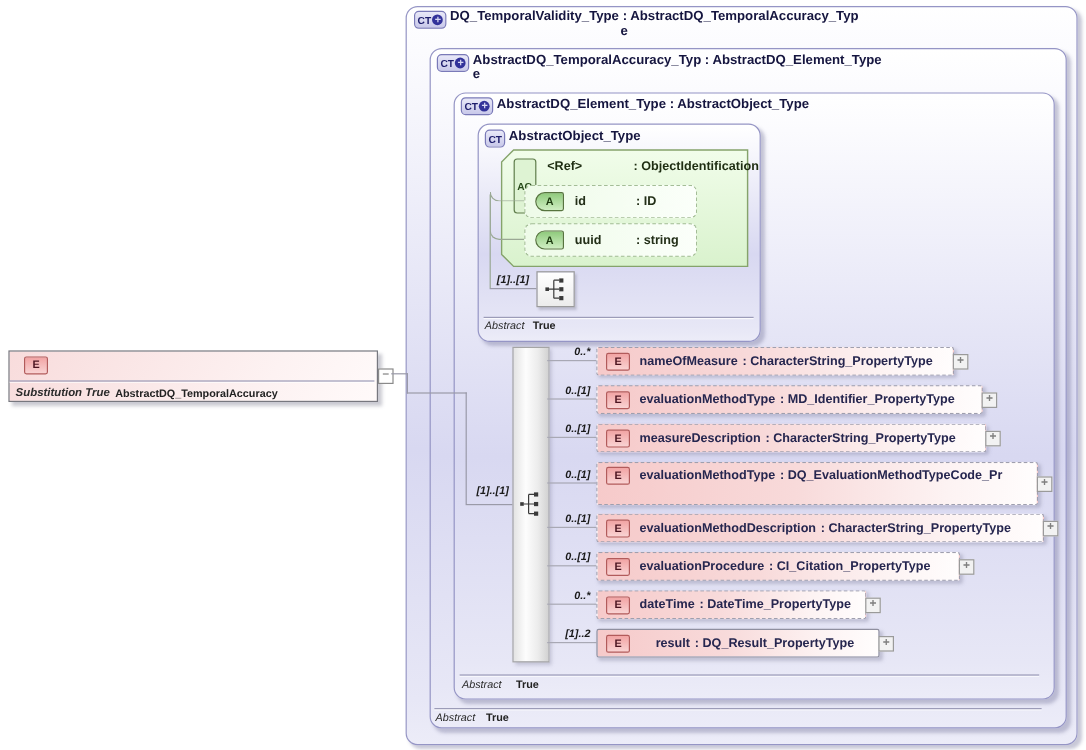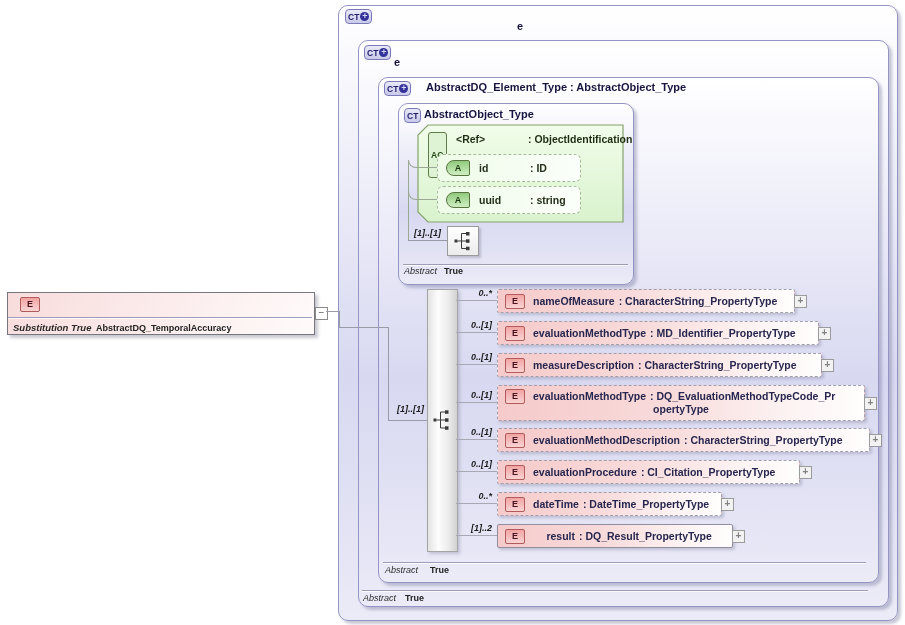--- a/index.html
+++ b/index.html
@@ -87,33 +87,35 @@
 
   <div class="tbox" style="left:338px;top:5px;width:558px;height:614px"></div>
   <div class="tbox" style="left:358px;top:40px;width:529px;height:565px"></div>
   <div class="tbox" style="left:378px;top:77px;width:499px;height:504px"></div>
   <div class="tbox" style="left:398px;top:103px;width:234px;height:180px"></div>
 
   <div class="ct-icon" style="left:345px;top:9px">
       <span>CT</span>
       <span class="plus-circle">+</span>
     </div>
+  <div class="hdr" style="left:375px;top:8px">DQ_TemporalValidity_Type : AbstractDQ_TemporalAccuracy_Typ</div>
   <div class="hdr" style="left:517px;top:20px">e</div>
 
   <div class="ct-icon" style="left:364px;top:45px">
       <span>CT</span>
       <span class="plus-circle">+</span>
     </div>
+  <div class="hdr" style="left:394px;top:44px">AbstractDQ_TemporalAccuracy_Typ : AbstractDQ_Element_Type</div>
   <div class="hdr" style="left:394px;top:56px">e</div>
 
   <div class="ct-icon" style="left:384px;top:81px">
       <span>CT</span>
       <span class="plus-circle">+</span>
     </div>
-  <div class="hdr" style="left:426px;top:81px">AbstractDQ_Element_Type : AbstractObject_Type</div>
+  <div class="hdr" style="left:414px;top:81px">AbstractDQ_Element_Type : AbstractObject_Type</div>
 
   <div class="ct-icon" style="left:404px;top:108px">
       <span>CT</span>
     </div>
   <div class="hdr" style="left:424px;top:108px">AbstractObject_Type</div>
 
   <svg class="abs" style="left:417px;top:124px" width="210" height="101">
     <defs>
       <linearGradient id="agg" x1="0" y1="0" x2="0" y2="1">
         <stop offset="0" stop-color="#f1fdea"></stop>
@@ -235,21 +237,20 @@
     <span>: CharacterString_PropertyType</span>
   </div>
   <div class="expander" style="left:821px;top:359px">+</div>
 
   <div class="el two-line" style="left:497px;top:385px;width:366px">
     <span class="line1">
       <span class="eicon">E</span>
       <span class="ename">evaluationMethodType</span>
       <span>: DQ_EvaluationMethodTypeCode_Pr</span>
     </span>
-    <span class="line2">opertyType</span>
   </div>
   <div class="expander" style="left:864px;top:397px">+</div>
 
   <div class="el" style="left:497px;top:428px;width:371px">
     <span class="eicon">E</span>
     <span class="ename">evaluationMethodDescription</span>
     <span>: CharacterString_PropertyType</span>
   </div>
   <div class="expander" style="left:869px;top:434px">+</div>
 

